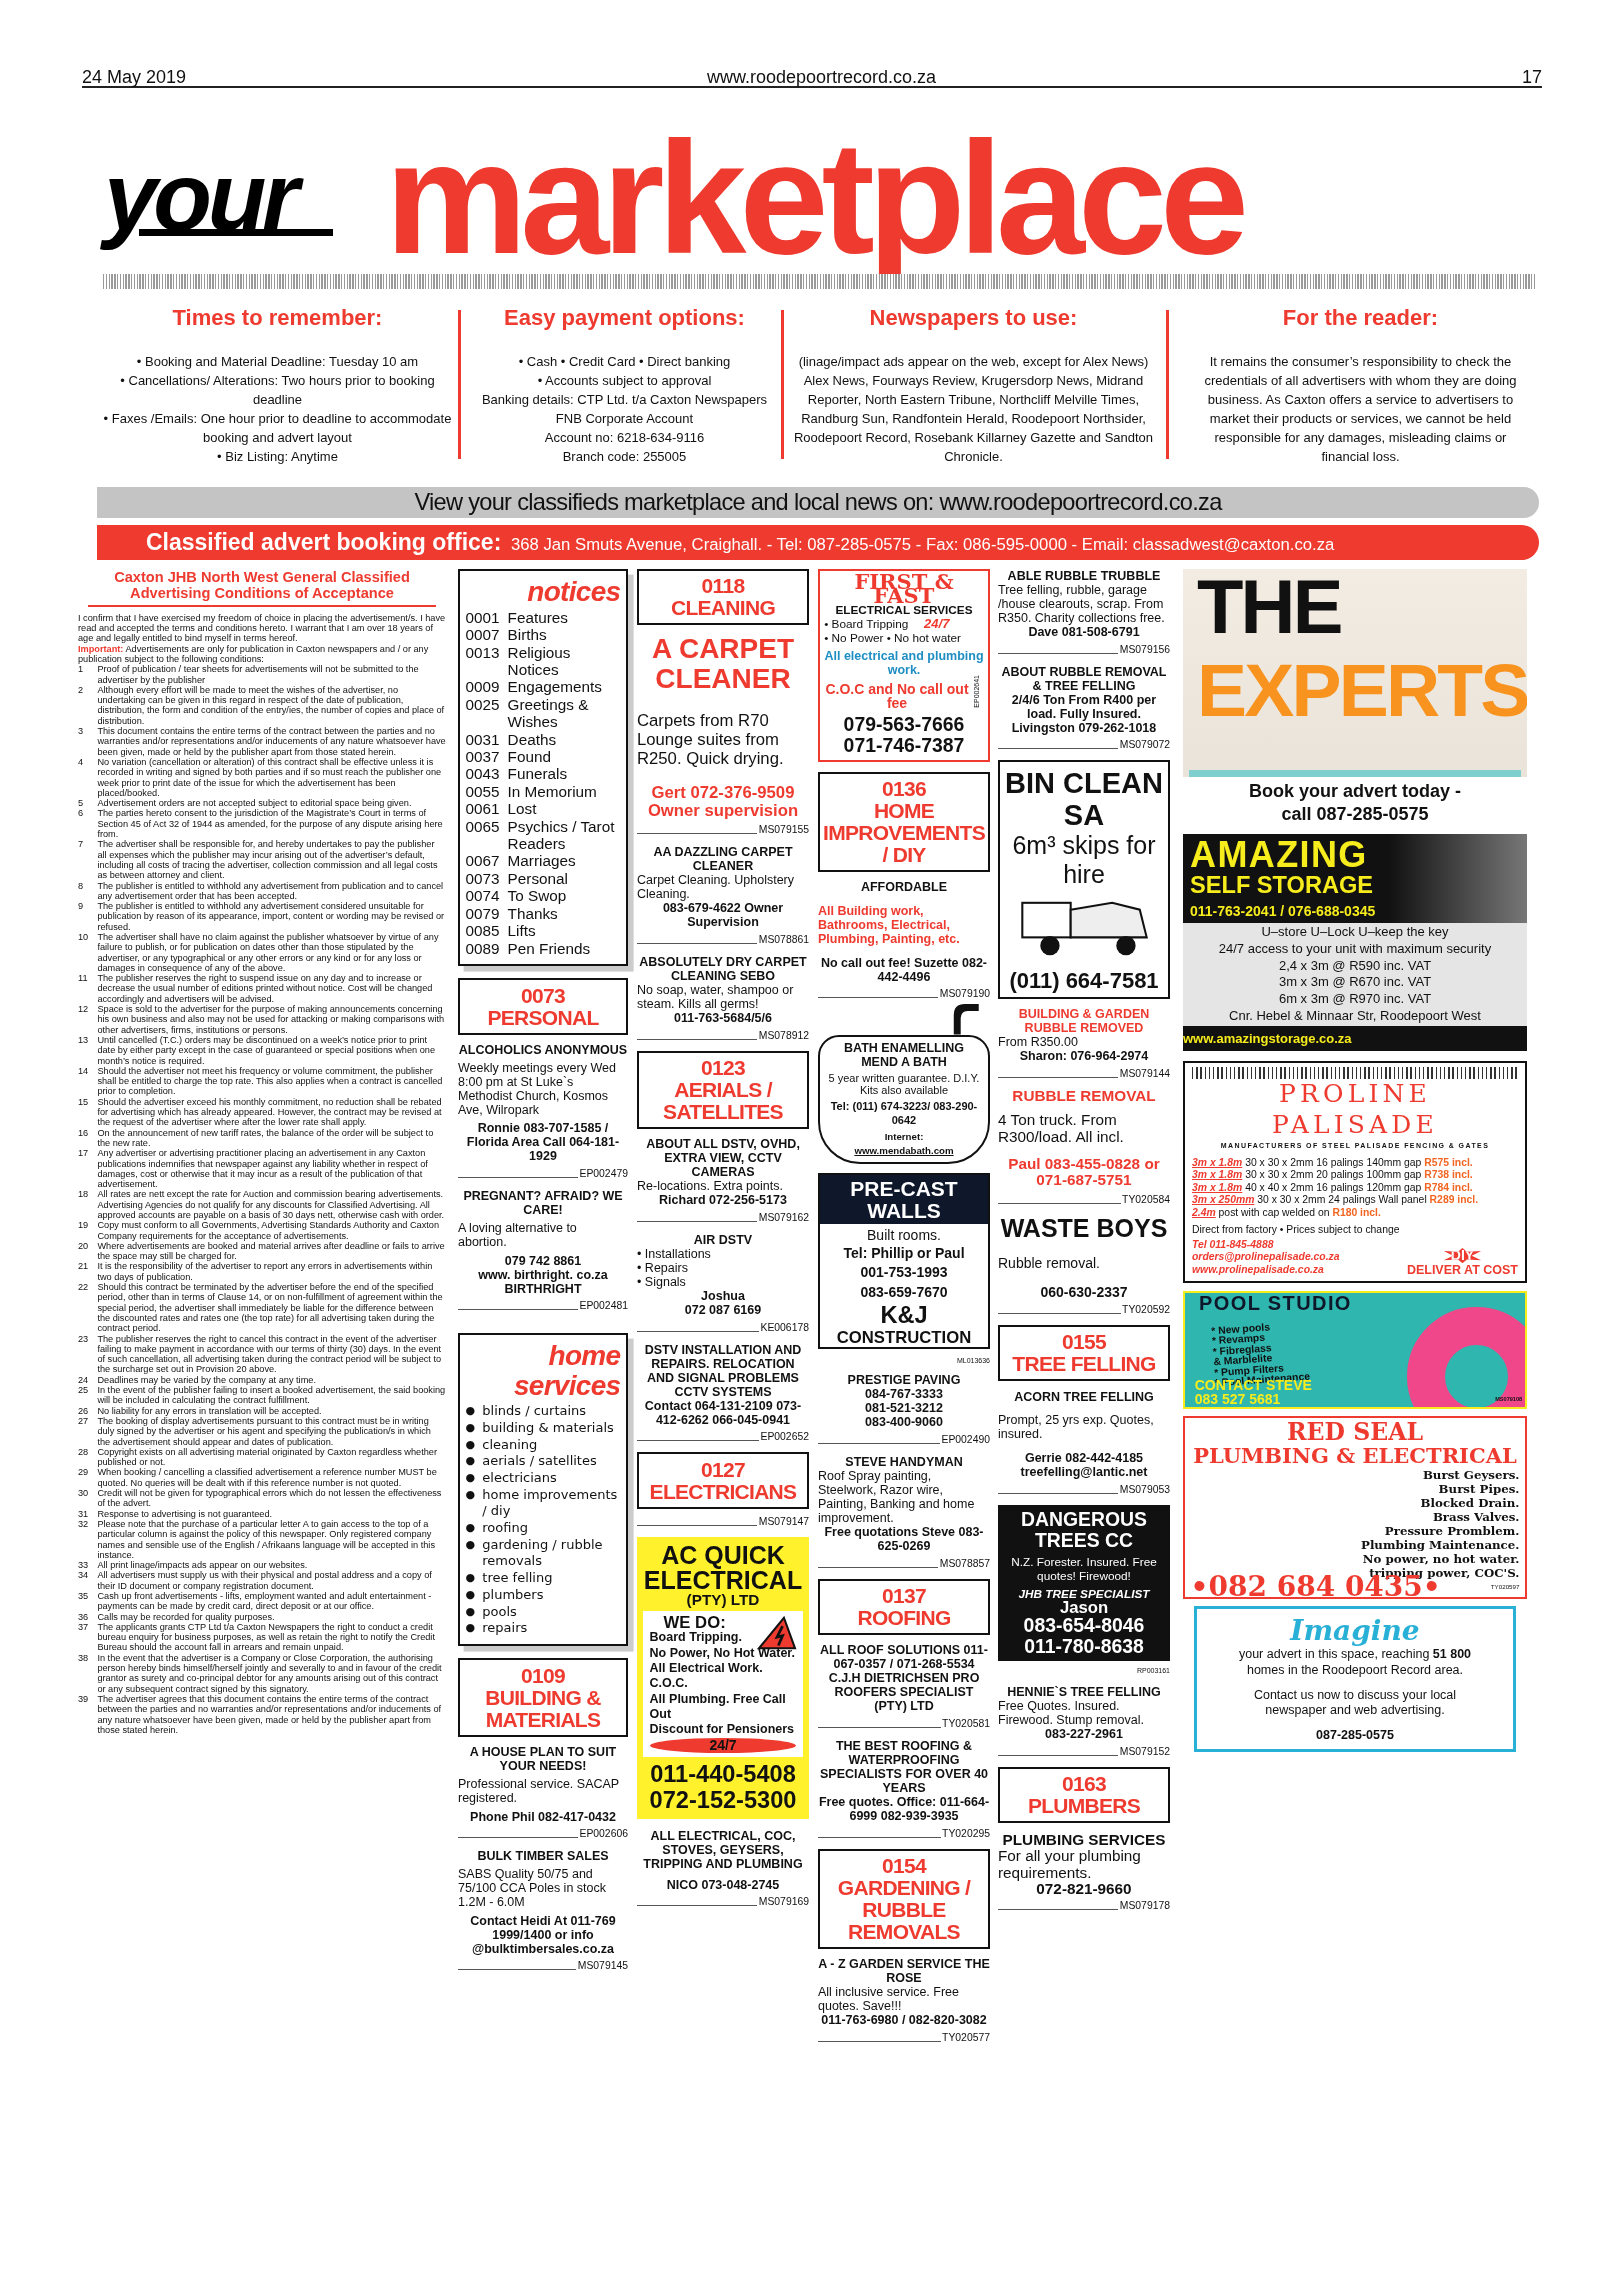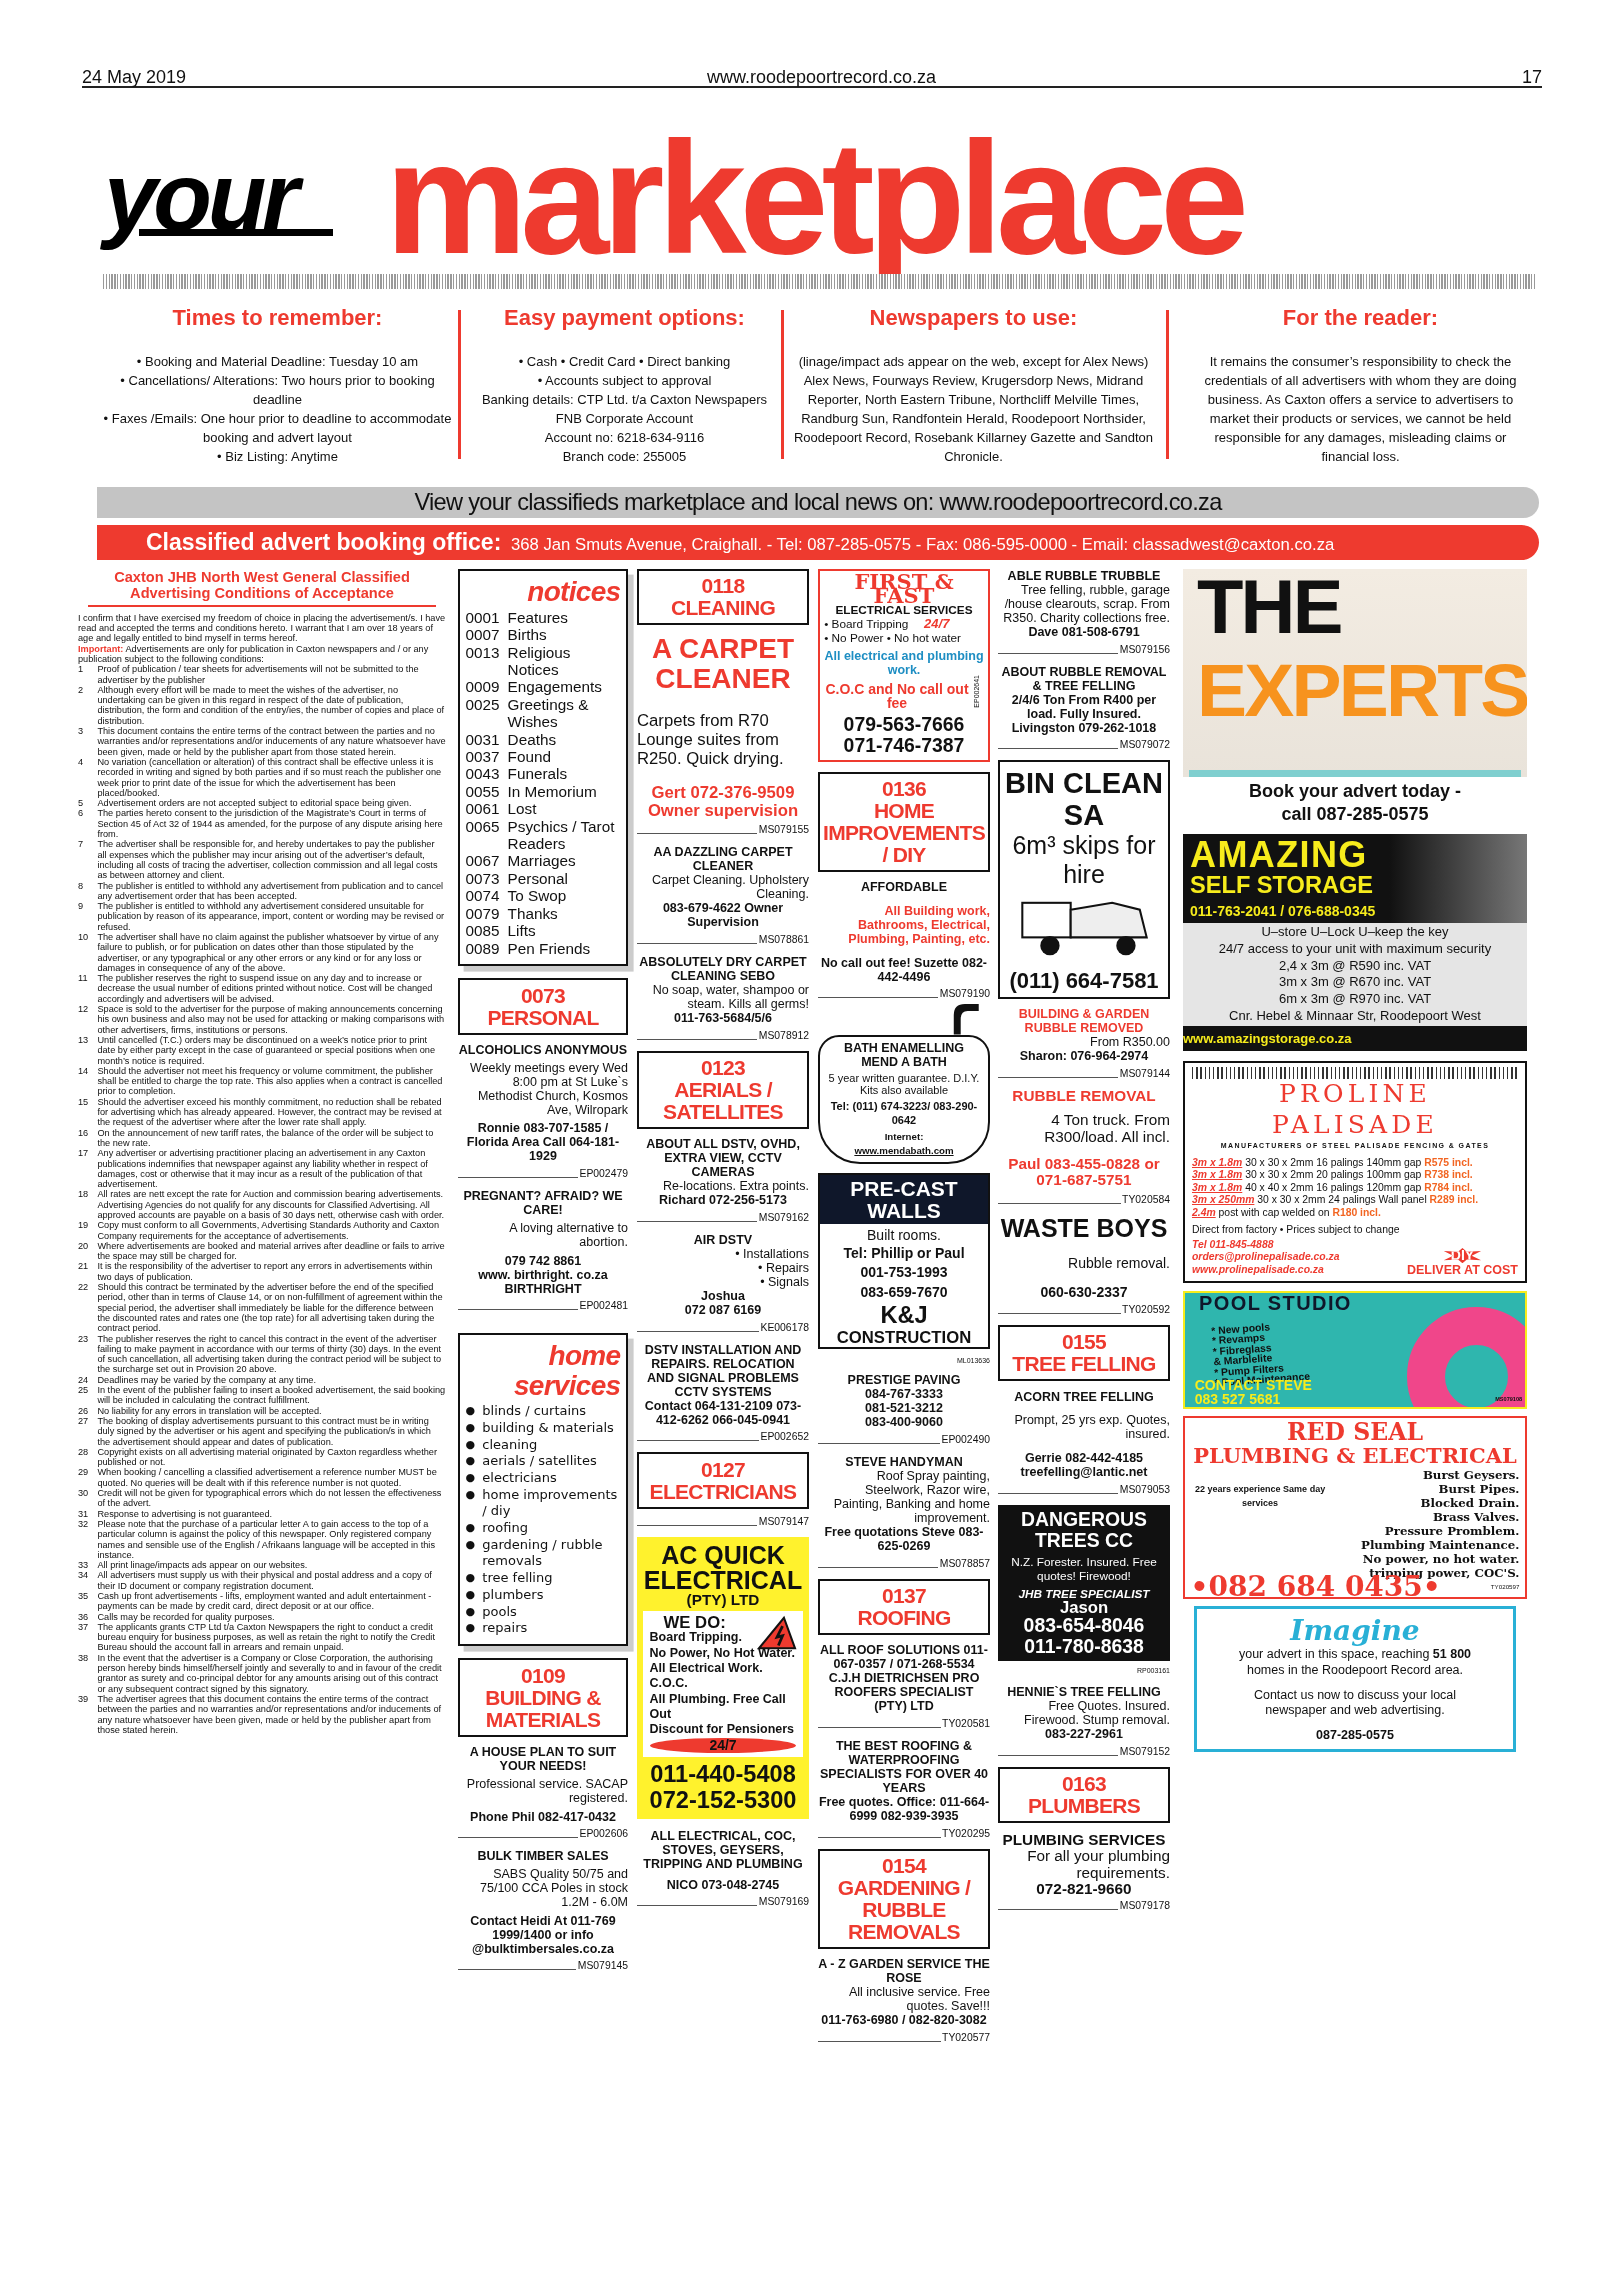--- a/index.html
+++ b/index.html
@@ -37,21 +37,21 @@
 .boxlist{border:2.1px solid #111;box-shadow:5.6px 5.6px 0 #ccc;padding:7px 5.6px 7px 5.6px;font-size:15.3px;line-height:17.4px;margin-bottom:12.5px}
 .boxlist .ttl{text-align:right;color:#ee3a2f;font-style:italic;font-weight:bold;font-size:28px;line-height:28px;letter-spacing:-0.7px;margin-bottom:2.8px}
 .boxlist .row{display:flex}
 .boxlist .row .code{width:42px;flex:none}
 .boxlist ul{list-style:none;font-family:"DejaVu Sans",sans-serif;font-size:13px;line-height:16.7px}
 .boxlist ul li{padding-left:16.7px;position:relative}
 .boxlist ul li:before{content:"●";position:absolute;left:0;font-size:11px}
 .cat{border:2.1px solid #111;text-align:center;color:#ee3a2f;font-weight:bold;font-size:21px;line-height:22px;padding:4.2px 2.8px;margin:5.6px 0 8.3px;font-family:"Liberation Sans",sans-serif;letter-spacing:-0.7px}
 .ad{text-align:center;margin-bottom:5.6px}
 .ad .h{font-weight:bold;font-size:12.5px;line-height:14px}
-.ad .b{text-align:right;font-size:12.5px;line-height:14px;margin:4.2px 0}
+.ad .b{text-align:left;font-size:12.5px;line-height:14px;margin:4.2px 0}
 .ad .ph{font-weight:bold;font-size:12.5px;line-height:14px}
 .ref{display:flex;align-items:flex-end;font-size:10.4px;line-height:10.4px;margin-bottom:9.7px}
 .ref:before{content:"";flex:1;border-bottom:0.7px solid #555;margin-right:1.4px;margin-bottom:1.4px}
 .big-red{color:#ee3a2f;font-weight:bold;font-size:28px;line-height:30.5px;text-align:center;margin:4.2px 0 16.7px}
 .lg{font-size:16.7px;line-height:19px}
 .yellow-ad{background:#fff22d;padding:5.6px;text-align:center;margin-bottom:9.7px}
 .yellow-ad .t{font-weight:900;font-size:25px;line-height:25px}
 .yellow-ad .inner{background:#fff;text-align:left;padding:4.2px 7px;margin:4.2px 0;font-size:12.5px;line-height:15.3px;font-weight:bold;position:relative}
 .yellow-ad .ph{font-weight:900;font-size:23.6px;line-height:26px}
 .ff{border:2.1px solid #ee3a2f;padding:4.2px;text-align:center;margin-bottom:9.7px;position:relative}
@@ -702,21 +702,20 @@
     <div style="position:absolute;left:9.7px;top:85px;color:#f7ec1c;font-weight:bold;font-size:14px;line-height:14px">
       <div>CONTACT STEVE</div>
       <div>083 527 5681</div>
     </div>
     <div style="position:absolute;right:2.8px;bottom:1.4px;font-size:5.6px;font-weight:bold">MS079108</div>
   </div>
   <div class="redseal">
     <div style="color:#ee3a2f;font-weight:900;font-size:23.6px;line-height:23.6px;text-align:center;font-family:'DejaVu Serif',serif">RED SEAL</div>
     <div style="color:#ee3a2f;font-weight:900;font-size:21px;line-height:23.6px;text-align:center;font-family:'DejaVu Serif',serif">PLUMBING &amp; ELECTRICAL</div>
     <div style="display:flex">
-      <div style="width:139px;padding-top:14px;font-weight:bold;font-size:9px;text-align:center">22 years experience Same day services</div>
       <div style="flex:1;text-align:right;font-weight:900;font-size:11.8px;line-height:14px;font-family:'DejaVu Serif',serif">
         <div>Burst Geysers.</div>
         <div>Burst Pipes.</div>
         <div>Blocked Drain.</div>
         <div>Brass Valves.</div>
         <div>Pressure Promblem.</div>
         <div>Plumbing Maintenance.</div>
         <div>No power, no hot water.</div>
         <div>tripping power, COC'S.</div>
       </div>

